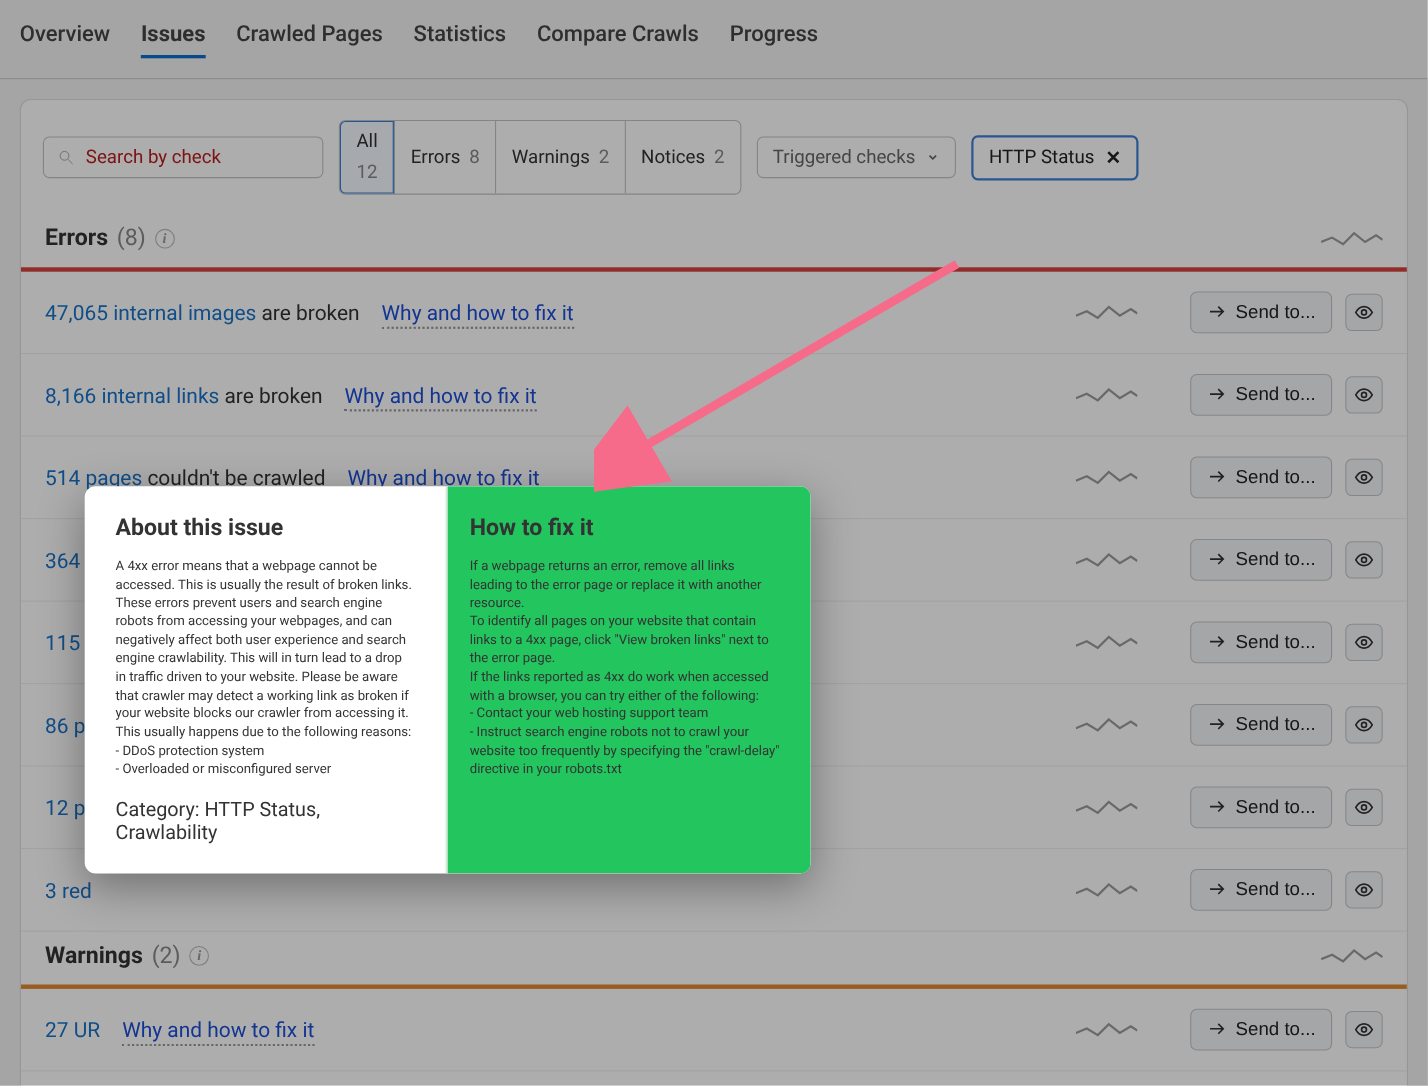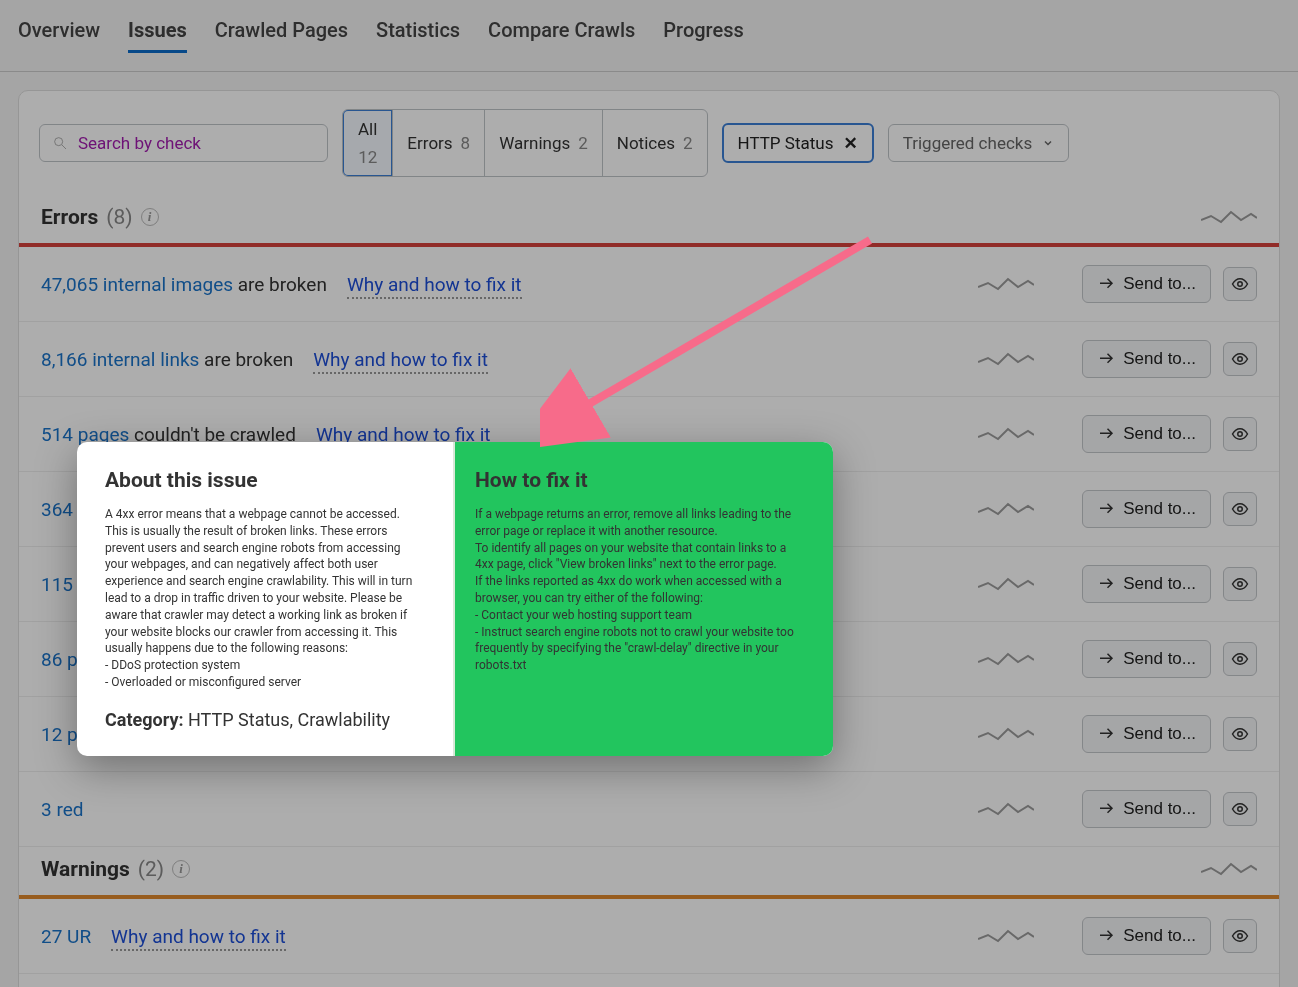--- a/index.html
+++ b/index.html
@@ -61,22 +61,22 @@
     padding: 18px 20px 18px 20px;
     flex-wrap: wrap;
   }
   .search {
     display: flex;
     align-items: center;
     gap: 10px;
     border: 1px solid #bfc4c8;
     border-radius: 6px;
     padding: 8px 12px;
-    width: 289px;
-    color: #a21caf;
+    width: 255px;
+    color: #b91c1c;
     font-size: 17px;
     background: #fff;
   }
   .search svg { width: 16px; height: 16px; stroke:#888; fill:none; }
 
   .segmented {
     display: inline-flex;
     border: 1px solid #bfc4c8;
     border-radius: 6px;
     overflow: hidden;
@@ -203,21 +203,21 @@
     background: #f4f5f6;
     cursor: pointer;
   }
   .eye-btn svg,.send-btn svg { width: 18px; height: 18px; stroke:#333; fill:none; stroke-width:2; }
 
   
   .popover {
     position: absolute;
     left: 77px;
     top: 442px;
-    width: 756px;
+    width: 660px;
     display: flex;
     background: #fff;
     border-radius: 10px;
     box-shadow: 0 12px 40px rgba(0,0,0,.35);
     z-index: 20;
     overflow: hidden;
   }
   .popover .col {
     padding: 26px 28px;
     width: 50%;
@@ -236,21 +236,21 @@
   }
   .popover p {
     font-size: 12px;
     line-height: 1.4;
     white-space: pre-wrap;
   }
   .popover .category {
     margin-top: 18px;
     font-size: 18px;
   }
-  .popover .category b { font-weight: 700; }
+  .popover .category b { font-weight: 400; }
 
   
   .arrow-svg {
     position: absolute;
     left: 540px;
     top: 220px;
     z-index: 30;
     pointer-events: none;
   }
 </style>
@@ -289,30 +289,30 @@
         <div class="seg">
           <span>Warnings</span>
           <span class="count">2</span>
         </div>
         <div class="seg">
           <span>Notices</span>
           <span class="count">2</span>
         </div>
       </div>
 
-      <div class="chip active">
-        <span>HTTP Status</span>
-        <span class="x">✕</span>
-      </div>
-
       <div class="chip">
         <span>Triggered checks</span>
         <svg width="12" height="12" viewBox="0 0 24 24" style="stroke:#666;fill:none;stroke-width:3">
             <polyline points="6 9 12 15 18 9"></polyline>
           </svg>
+      </div>
+
+      <div class="chip active">
+        <span>HTTP Status</span>
+        <span class="x">✕</span>
       </div>
     </div>
 
     <div class="section-header">
       <h2>
         <span>Errors</span>
         <span class="cnt">(8)</span>
         <span class="info-icon">i</span>
       </h2>
       <svg class="spark" viewBox="0 0 56 22">

